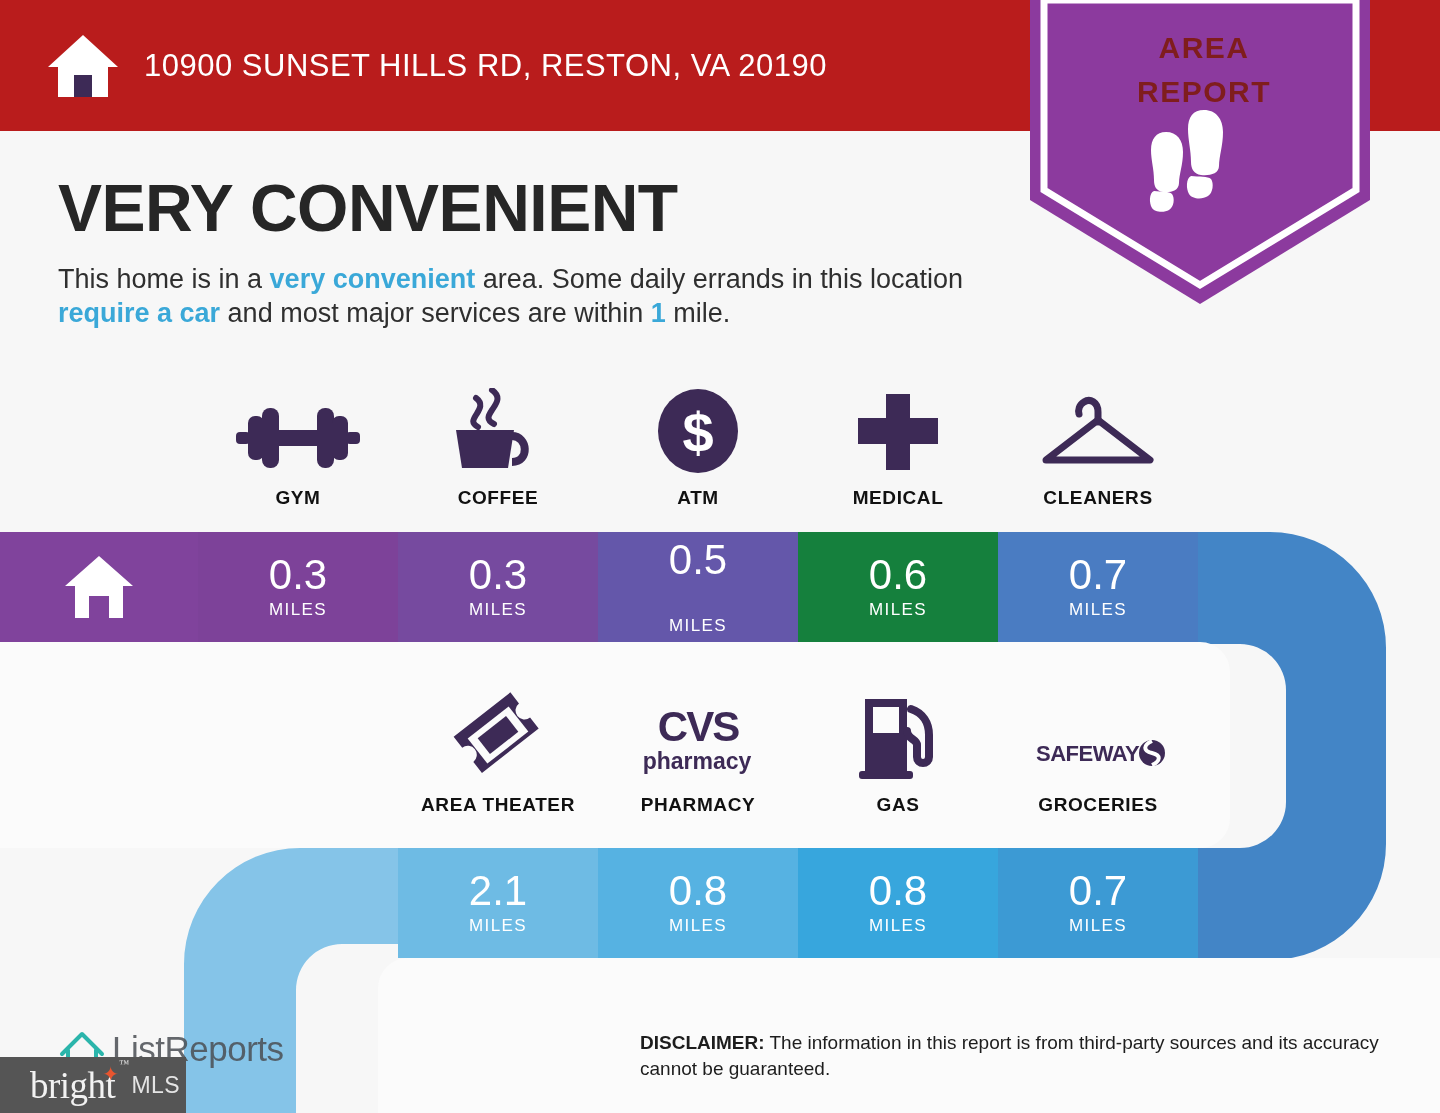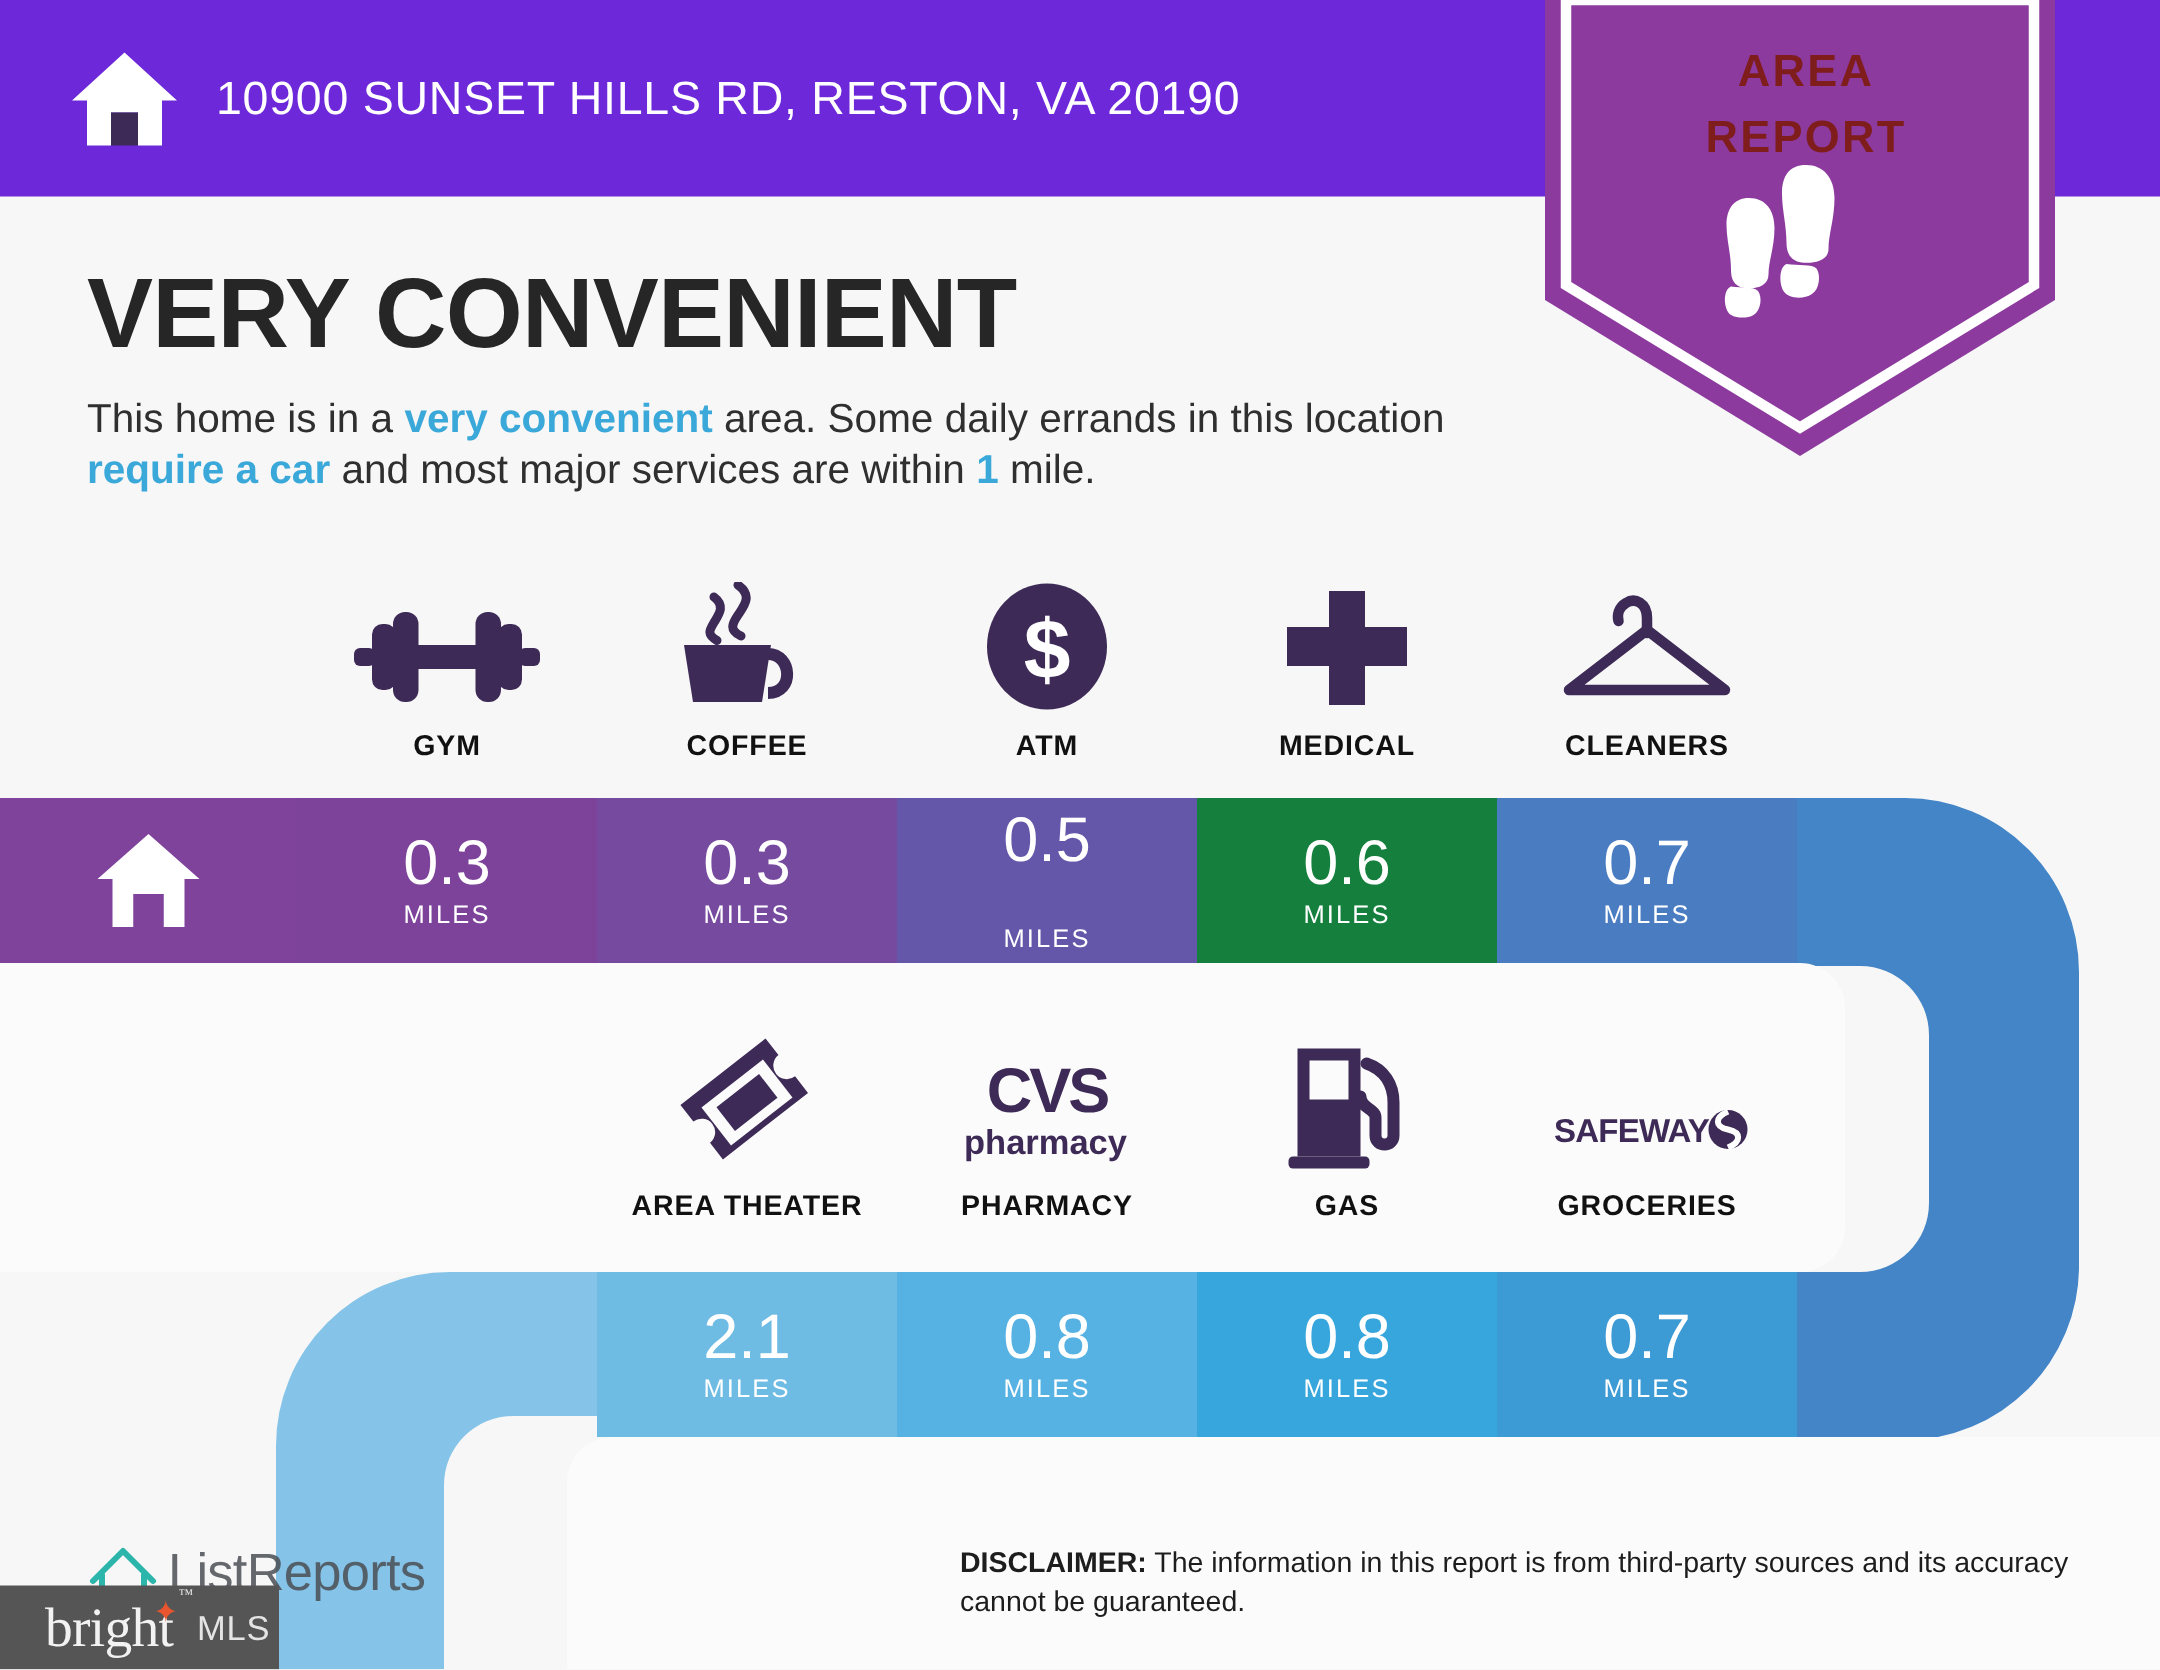--- a/index.html
+++ b/index.html
@@ -8,21 +8,21 @@
     background:#f7f7f8;
     font-family:"Liberation Sans", sans-serif;
     overflow:hidden;
     position:relative;
   }
   #page{position:relative;width:1440px;height:1113px;overflow:hidden;background:#f7f7f7;}
 
   
   .header{
     position:absolute;left:0;top:0;width:1440px;height:131px;
-    background:#6d28d9;
+    background:#b91c1c;
     display:flex;align-items:center;
   }
   .home-glyph{
     margin-left:44px;width:78px;height:70px;flex:0 0 auto;
     display:flex;align-items:center;justify-content:center;
   }
   .addr{
     color:#ffffff;font-size:31px;letter-spacing:.5px;
     font-weight:400;margin-left:22px;white-space:nowrap;
   }

